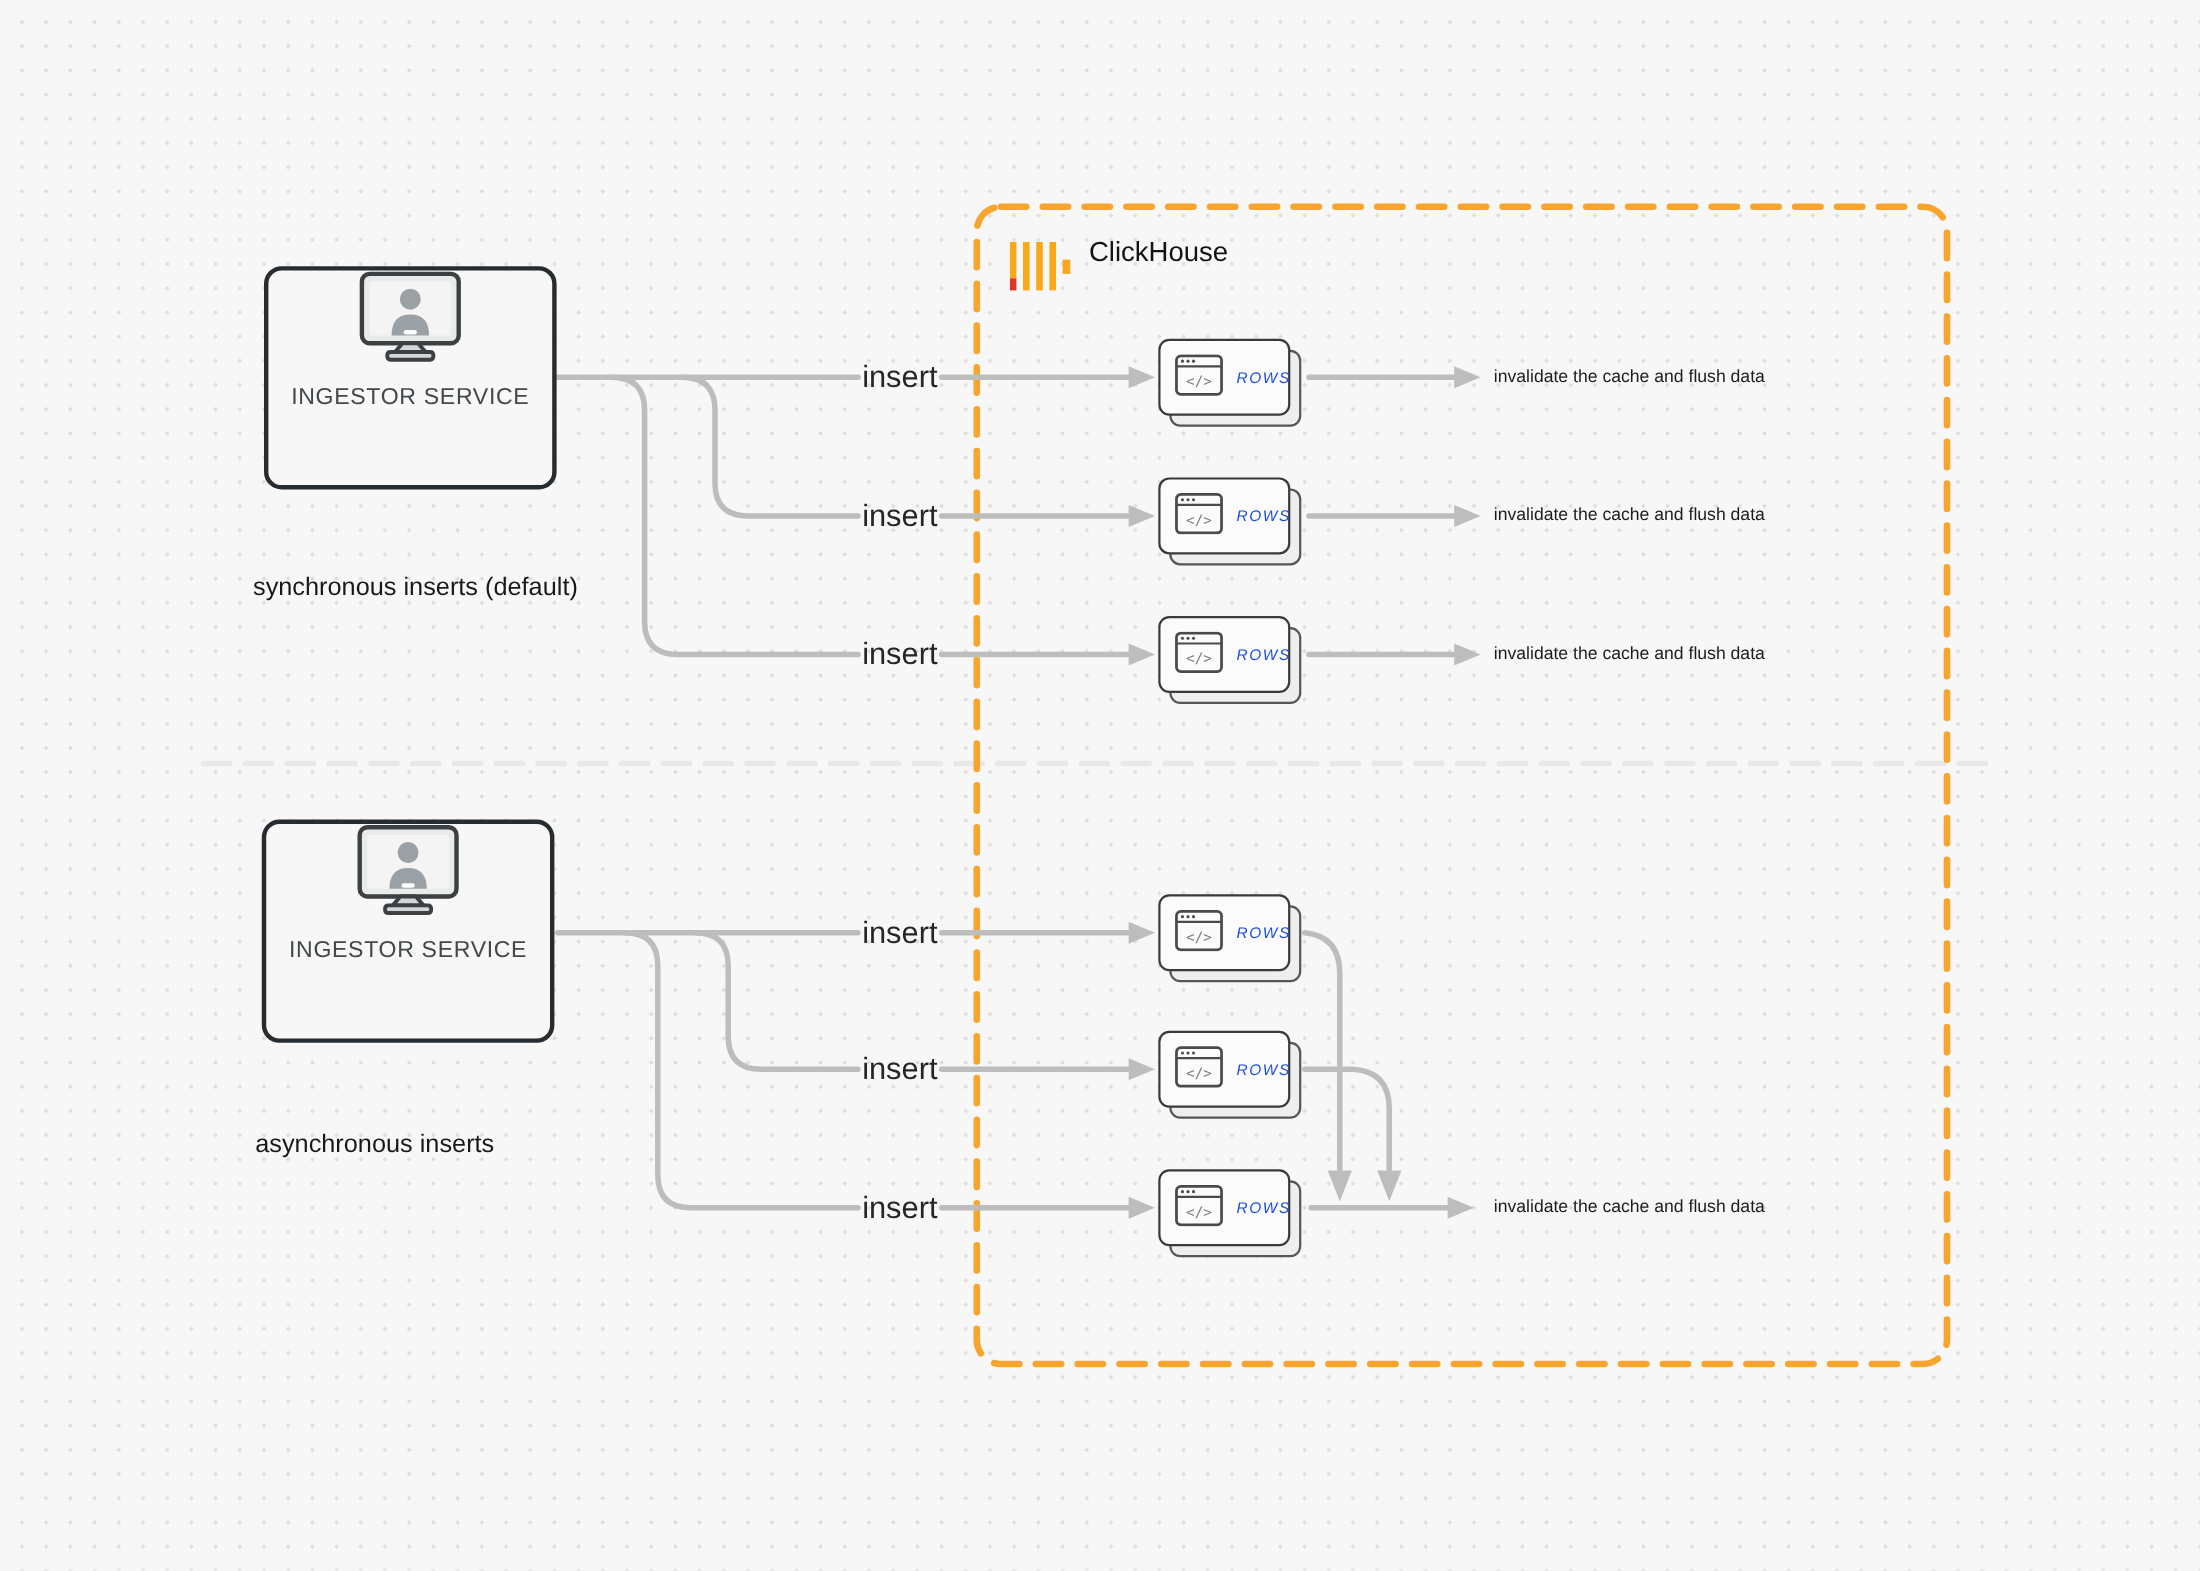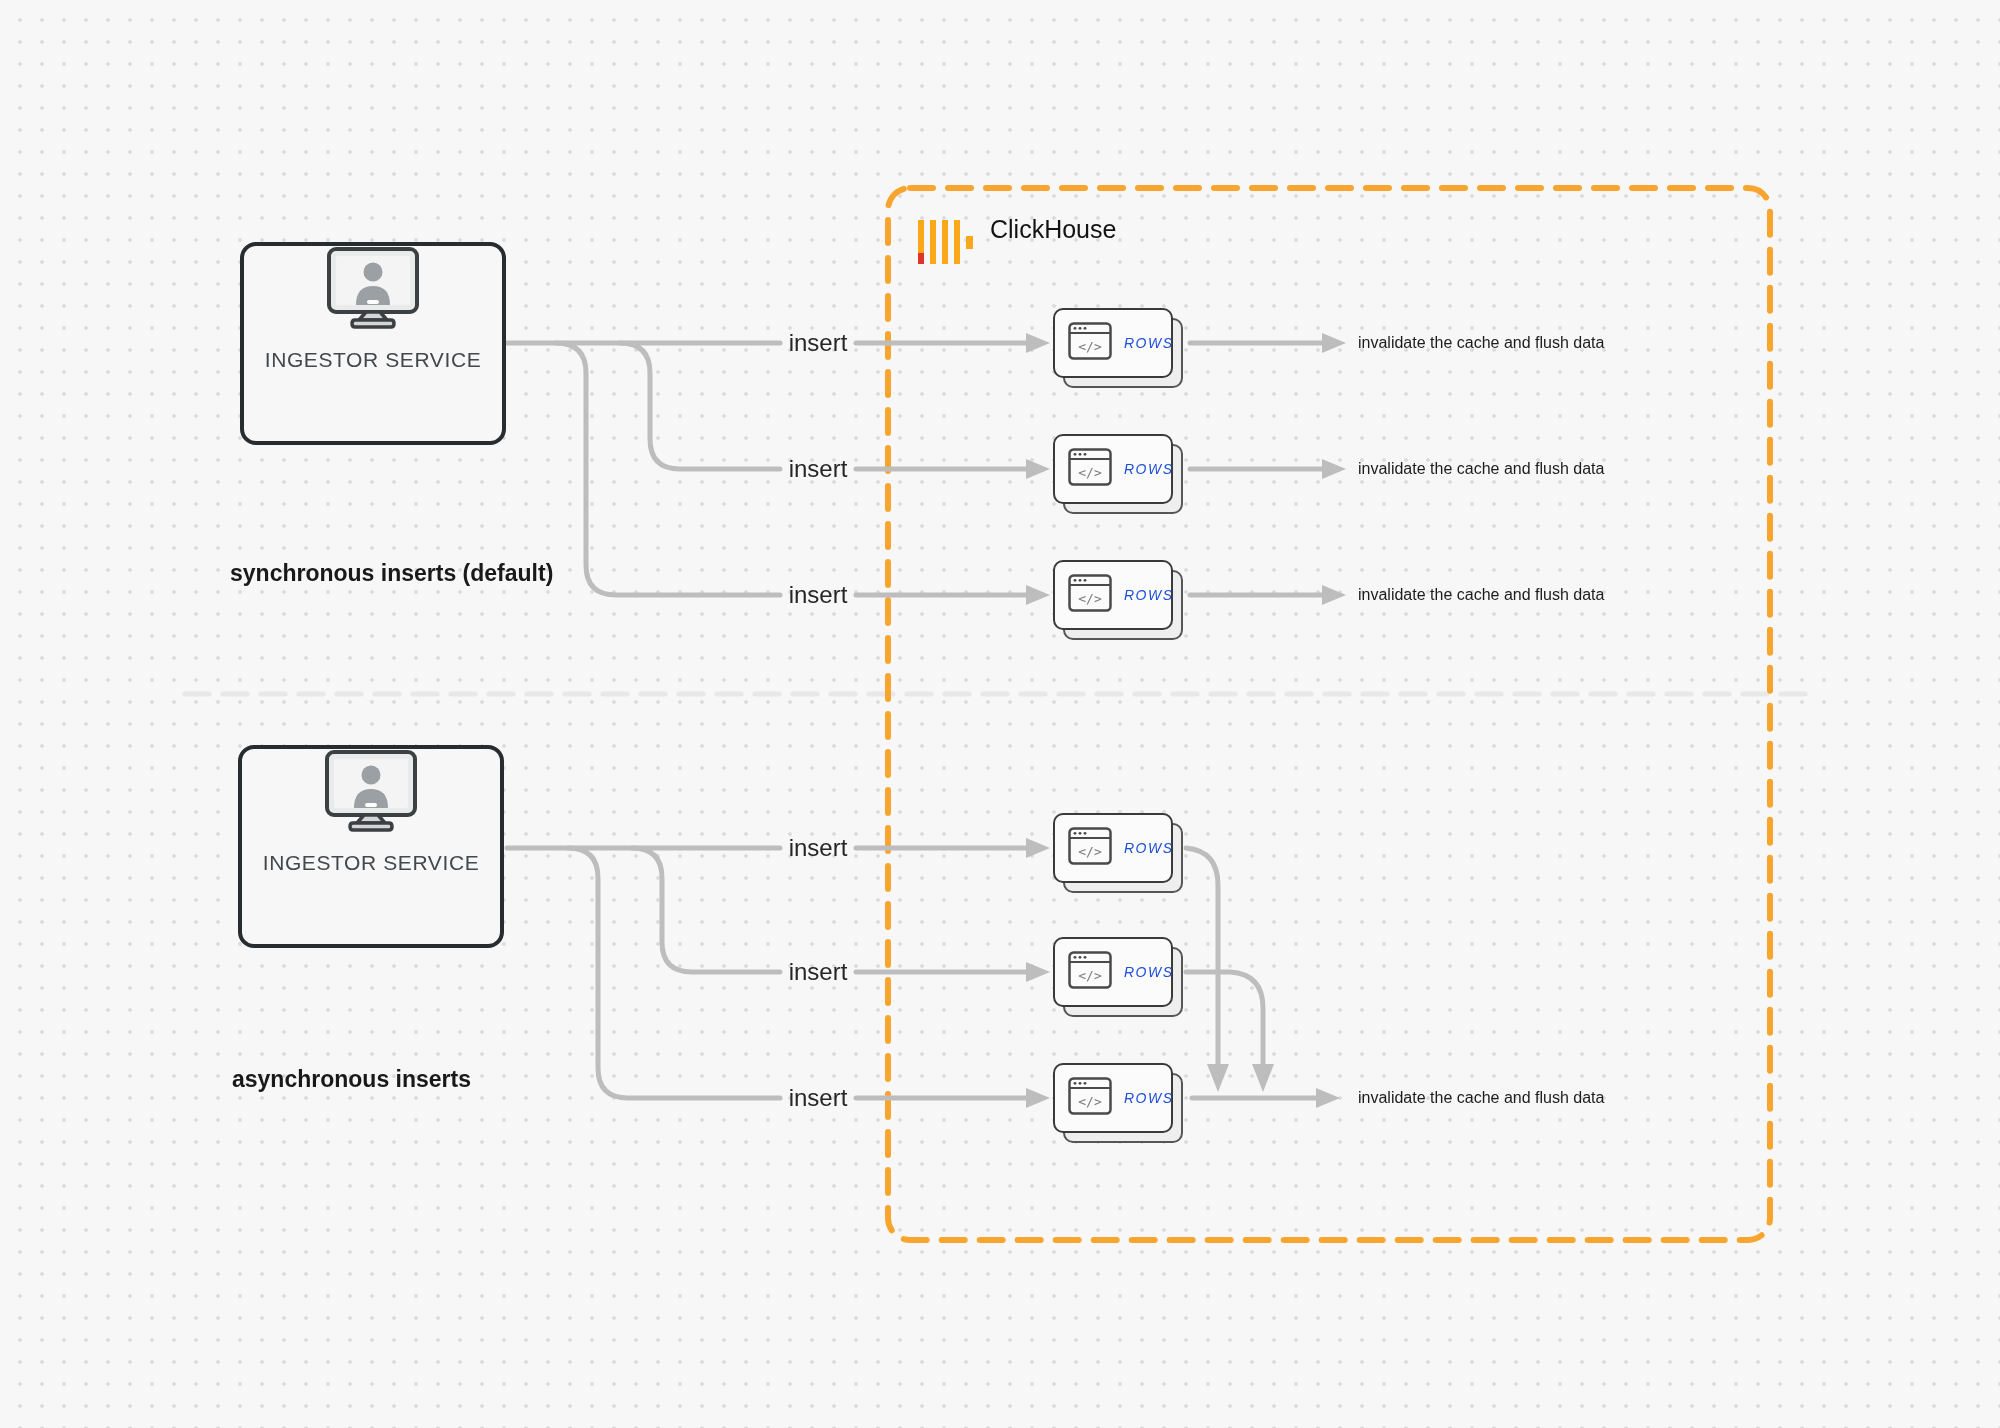--- a/index.html
+++ b/index.html
@@ -14,21 +14,21 @@
 
   
   .service-box{
     position:absolute;z-index:2;width:266px;height:203px;box-sizing:border-box;
     background:#f6f7f6;border:4px solid #272c30;border-radius:16px;
     display:flex;flex-direction:column;align-items:center;justify-content:flex-start;gap:12px;
   }
   .service-label{font-size:21px;color:#43484c;letter-spacing:0.6px;}
 
   
-  .caption{position:absolute;z-index:2;font-size:23px;font-weight:700;color:#191919;white-space:nowrap;margin-top:40px;}
+  .caption{position:absolute;z-index:2;font-size:23px;font-weight:400;color:#191919;white-space:nowrap;}
 
   
   .ch-logo{position:absolute;z-index:2;}
   .ch-name{position:absolute;z-index:2;font-size:25px;font-weight:500;color:#131313;white-space:nowrap;}
 
   
   .rows-card{position:absolute;z-index:2;width:130px;height:80px;}
   .rows-card .back{
     position:absolute;left:10px;top:10px;width:120px;height:70px;box-sizing:border-box;
     background:#eeeeee;border:2px solid #565656;border-radius:10px;
@@ -36,21 +36,21 @@
   .rows-card .front{
     position:absolute;left:0;top:0;width:120px;height:70px;box-sizing:border-box;
     background:#fbfbfb;border:2.5px solid #3a3a3a;border-radius:10px;
     display:flex;align-items:center;padding-left:13px;gap:12px;
   }
   .rows-label{font-size:14px;font-style:italic;font-weight:500;letter-spacing:1.5px;color:#1d4ed8;}
 
   
   .insert-label{
     position:absolute;z-index:2;transform:translate(-50%,-50%);
-    font-size:24px;color:#262626;white-space:nowrap;
+    font-size:28px;color:#262626;white-space:nowrap;
   }
   .result-label{
     position:absolute;z-index:2;transform:translateY(-50%);
     font-size:16px;color:#1c1c1c;white-space:nowrap;
   }
 </style>
 </head>
 <body>
 
 <div class="canvas">

